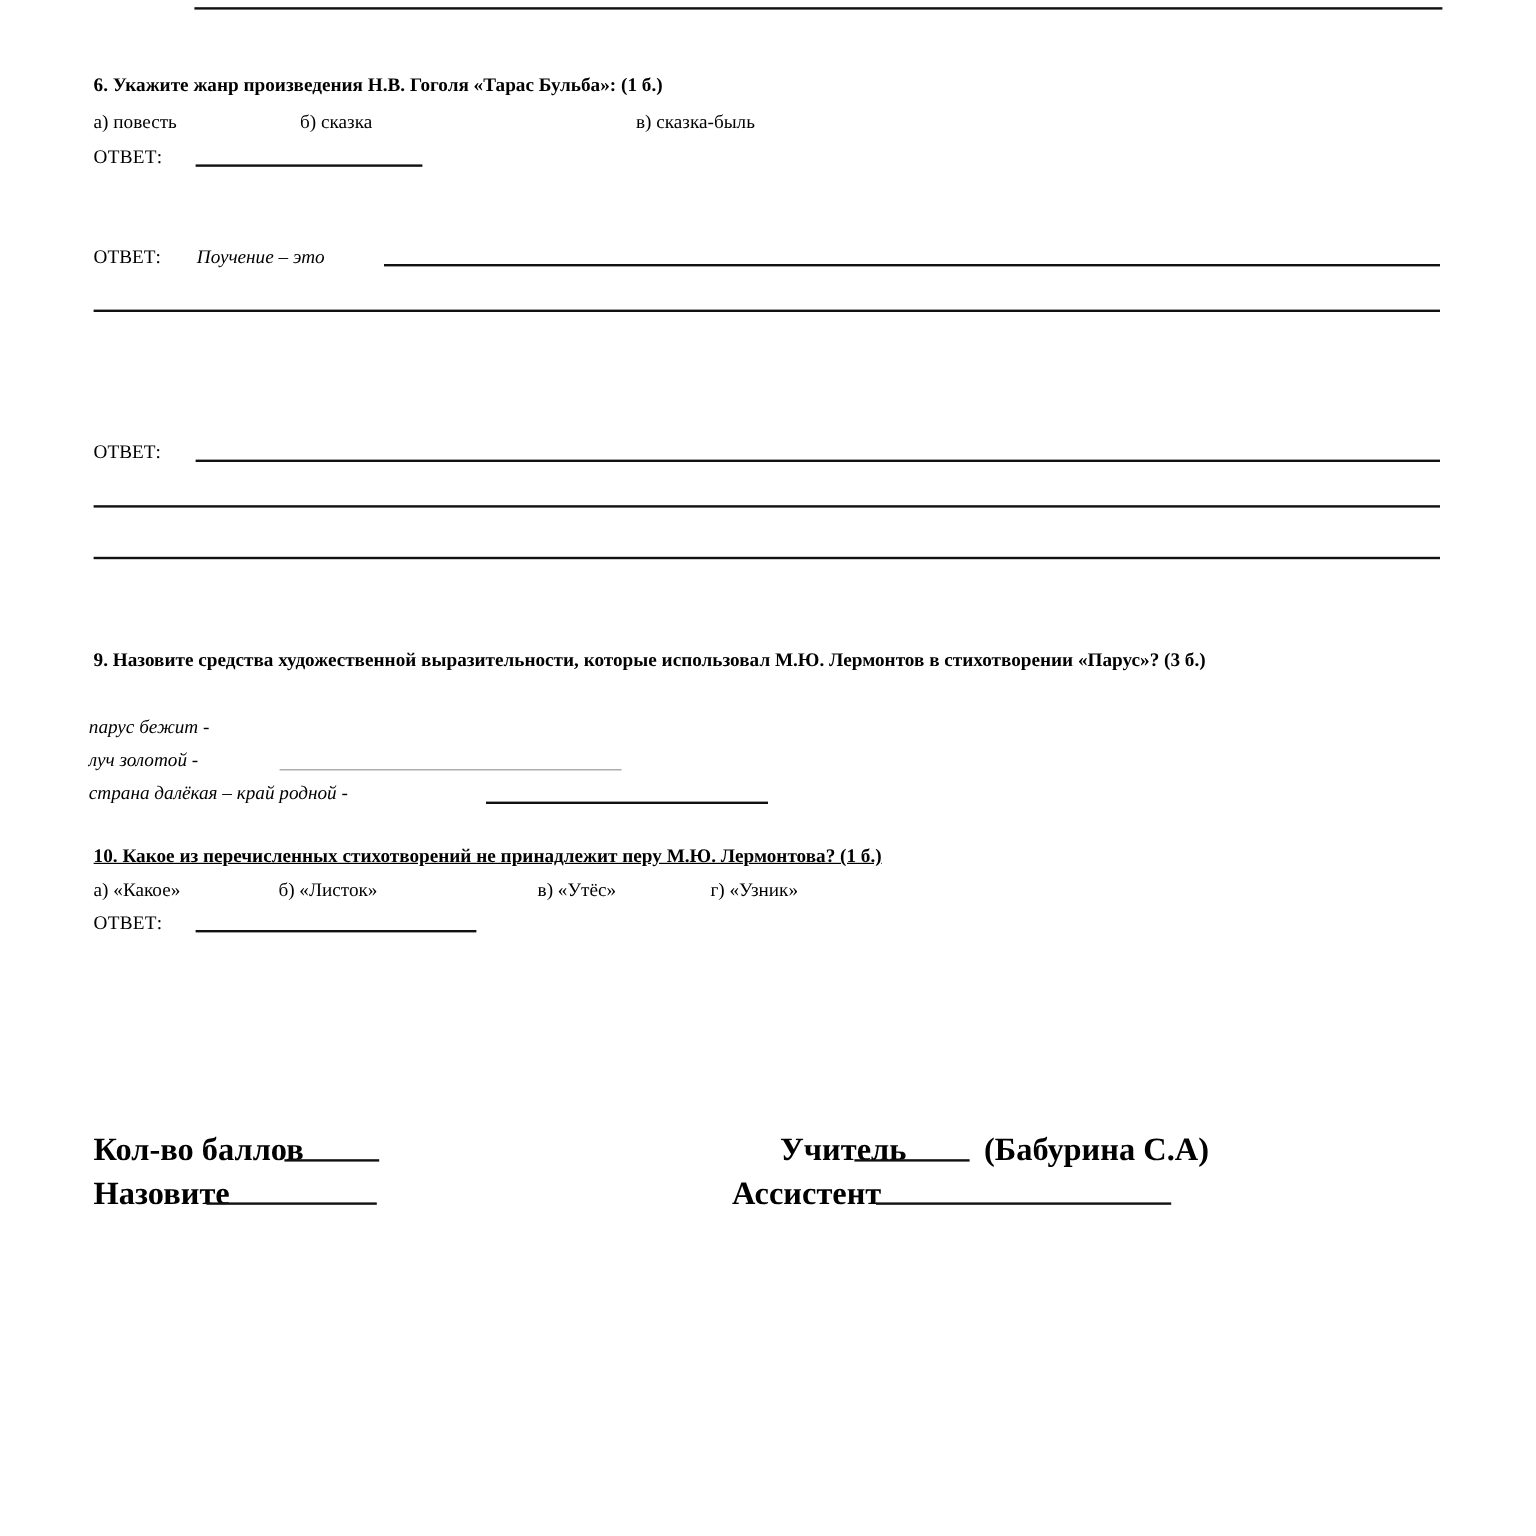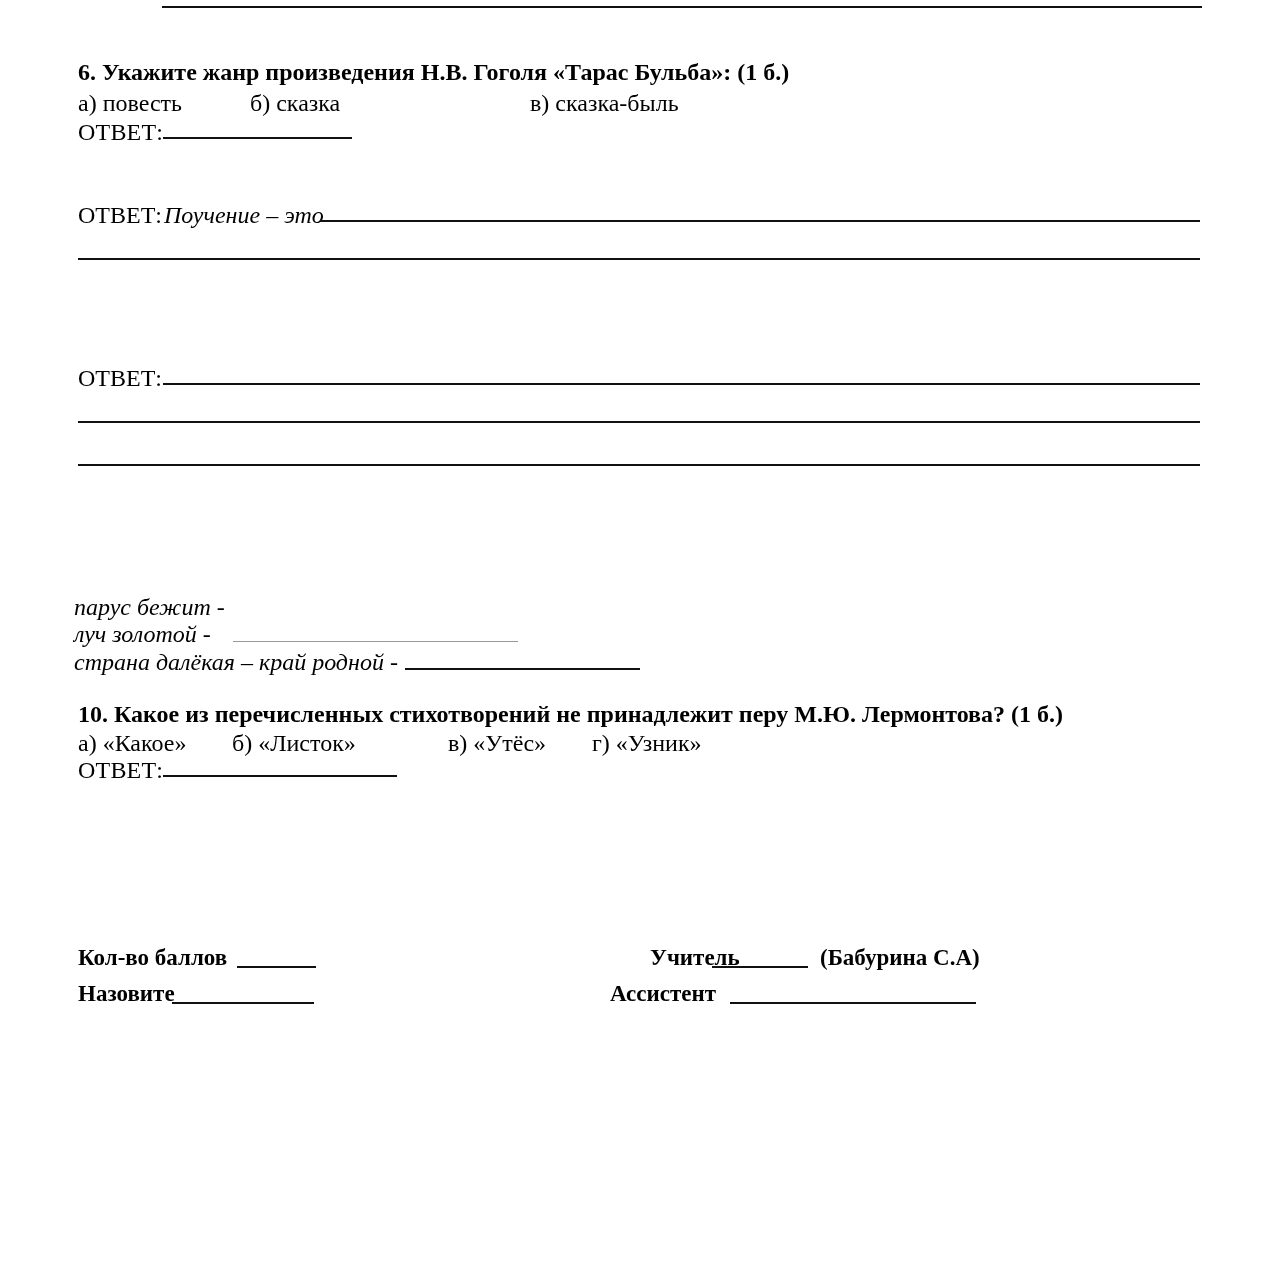--- a/index.html
+++ b/index.html
@@ -25,42 +25,42 @@
     height: 0;
     border-top: 2px solid #111111;
   }
   .rule.thin {
     border-top: 1px solid #9a9a9a;
   }
 
   
   .blk {
     position: absolute;
-    font-size: 24px;
+    font-size: 16px;
     line-height: 30px;
     white-space: pre;
   }
   .q-head {
     font-weight: bold;
     white-space: normal;
   }
   .q-head.wide { width: 1130px; }
   .italic { font-style: italic; }
   .opts {
     white-space: pre;
   }
   .answer-label {
     letter-spacing: 0.2px;
   }
 
   
   .foot {
     position: absolute;
     font-weight: bold;
-    font-size: 23px;
+    font-size: 27px;
     line-height: 34px;
     white-space: pre;
     font-family: Liberation Serif, serif;
   }
 </style>
 </head>
 <body>
 
 <div class="page">
 
@@ -80,30 +80,31 @@
   <div class="blk italic" style="left:164px; top:200px;">Поучение – это</div>
   <div class="rule" style="left:320px; top:220px; width:880px;"></div>
   <div class="rule" style="left:78px; top:258px; width:1122px;"></div>
 
 
   <div class="blk" style="left:78px; top:363px;">ОТВЕТ:</div>
   <div class="rule" style="left:163px; top:383px; width:1037px;"></div>
   <div class="rule" style="left:78px; top:421px; width:1122px;"></div>
   <div class="rule" style="left:78px; top:464px; width:1122px;"></div>
 
+  <div class="blk q-head wide" style="left:78px; top:536px;">9. Назовите средства художественной выразительности, которые использовал М.Ю. Лермонтов в стихотворении «Парус»? (3 б.)</div>
 
   <div class="blk italic" style="left:74px; top:592px;">парус бежит -</div>
 
   <div class="blk italic" style="left:74px; top:619px;">луч золотой -</div>
   <div class="rule thin" style="left:233px; top:641px; width:285px;"></div>
 
   <div class="blk italic" style="left:74px; top:647px;">страна далёкая – край родной -</div>
   <div class="rule" style="left:405px; top:668px; width:235px;"></div>
 
-  <div class="blk q-head" style="left:78px; top:699px; width:1130px;">10. Какое из перечисленных стихотворений не принадлежит перу М.Ю. Лермонтова? (1 б.)</div>
+  <div class="blk q-head" style="left:78px; top:699px; width:1130px;text-decoration:underline;">10. Какое из перечисленных стихотворений не принадлежит перу М.Ю. Лермонтова? (1 б.)</div>
 
   <div class="blk opts" style="left:78px; top:728px;">а) «Какое»</div>
   <div class="blk opts" style="left:232px; top:728px;">б) «Листок»</div>
   <div class="blk opts" style="left:448px; top:728px;">в) «Утёс»</div>
   <div class="blk opts" style="left:592px; top:728px;">г) «Узник»</div>
 
   <div class="blk answer-label" style="left:78px; top:755px;">ОТВЕТ:</div>
   <div class="rule" style="left:163px; top:775px; width:234px;"></div>
 
   <div class="foot" style="left:78px; top:941px;">Кол-во баллов</div>

